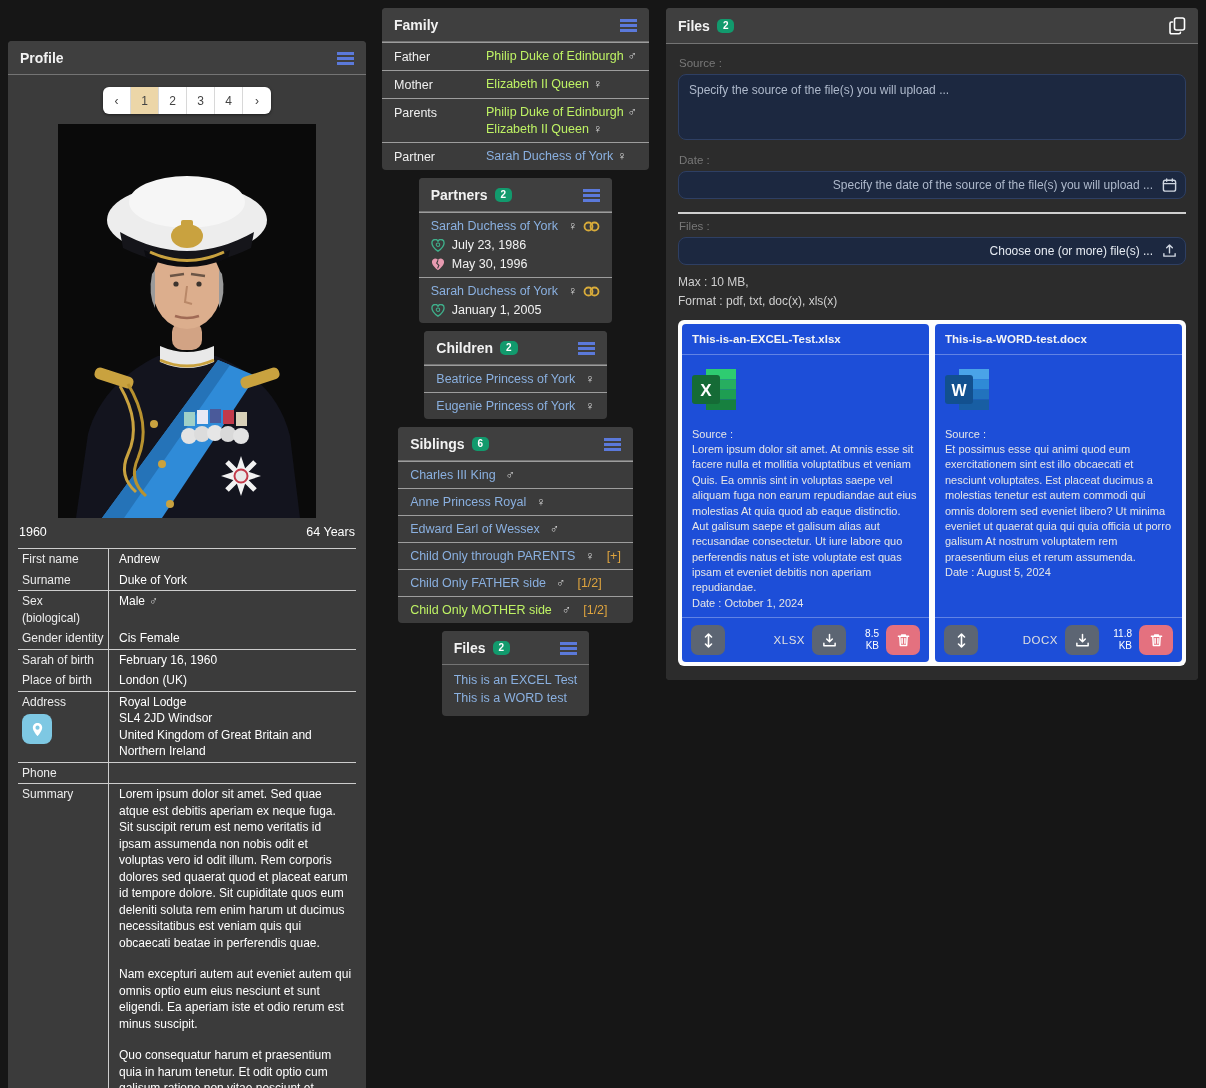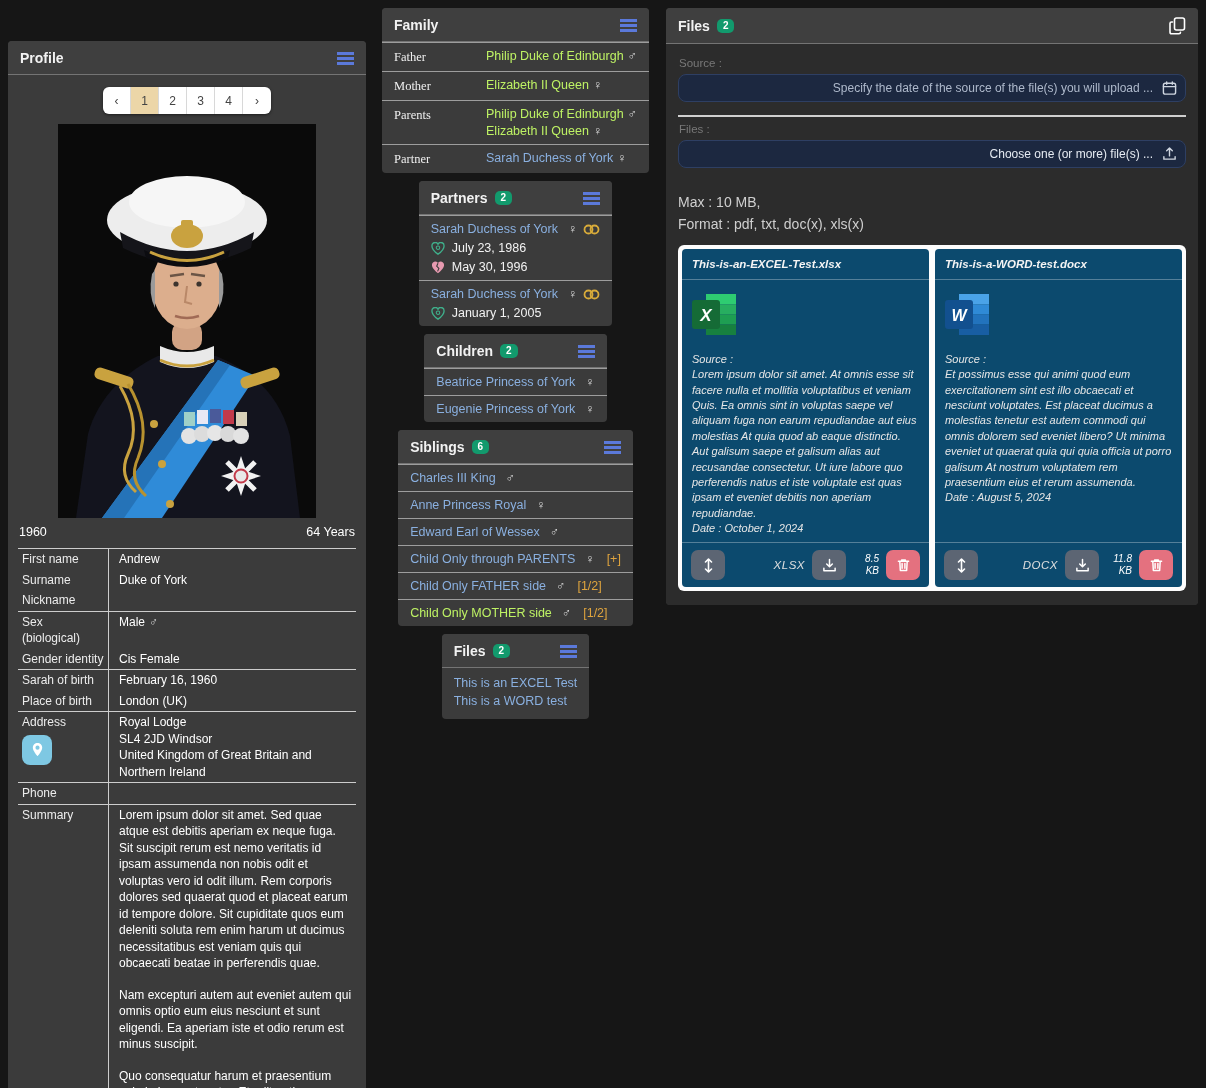--- a/index.html
+++ b/index.html
@@ -58,21 +58,21 @@
     margin-top:4px; width:30px; height:30px; border:none; border-radius:8px;
     background:#7ec8e3; display:flex; align-items:center; justify-content:center; cursor:pointer;
   }
   .summary p { margin-bottom:15px; }
   .summary p:last-child { margin-bottom:2px; }
 
   
   .mrow { border-top:1px solid rgba(255,255,255,0.5); padding:6px 12px; font-size:12.5px; }
   .mrow:first-child { border-top:none; }
   .fam-row { display:grid; grid-template-columns:92px 1fr; align-items:start; }
-  .fam-label { color:#f0f0f0; padding-top:1px;font-family:Liberation Serif, serif; }
+  .fam-label { color:#f0f0f0; padding-top:1px; }
   .lred  { color:#bef264; text-decoration:none; cursor:pointer; }
   .lblue { color:#8ab0e0; text-decoration:none; cursor:pointer; }
   .tag-orange { color:#dfa43e; margin-left:6px; }
   .ev-line { display:flex; align-items:center; gap:7px; margin-top:5px; color:#f2f2f2; }
   .name-line { display:flex; align-items:center; gap:6px; }
   .files-links { padding:6px 12px 9px 12px; font-size:12.5px; line-height:1.45; }
   .files-links div { cursor:pointer; }
 
   
   .rpanel-body { background:#2c2c2c; padding:10px 12px 14px 12px; }
@@ -81,27 +81,27 @@
     width:100%; background:#1c2840; border:1px solid #2e3f63; border-radius:8px;
     color:#aeb9cb; font-size:12px; font-family:inherit; padding:8px 32px 8px 10px; outline:none;
   }
   textarea.inp { height:66px; resize:none; }
   input.inp { height:28px;text-align:right; }
   textarea.inp::placeholder, input.inp::placeholder { color:#aeb9cb; opacity:1; }
   input.inp.files-inp::placeholder { color:#e6ebf2; }
   .inp-wrap { position:relative; }
   .inp-icon { position:absolute; right:9px; top:50%; transform:translateY(-50%); display:flex; cursor:pointer; }
   .hr-split { border:none; border-top:2px solid #cfcfcf; margin:13px 0 6px 0; }
-  .notes { font-size:14px; color:#cfcfcf; line-height:1.55; margin-top:24px; }
+  .notes { font-size:12px; color:#cfcfcf; line-height:1.55; margin-top:8px; }
 
   .cards-box {
     margin-top:10px; background:#fdfdfd; border-radius:6px; padding:4px;
     display:grid; grid-template-columns:1fr 1fr; gap:6px;
   }
-  .fcard { background:#0c4a6e; border-radius:4px; display:flex; flex-direction:column; min-height:274px;font-style:italic; }
+  .fcard { background:#1d4ed8; border-radius:4px; display:flex; flex-direction:column; min-height:274px; }
   .fcard-title { padding:9px 10px; font-size:11.5px; font-weight:bold; color:#f4f4f4;
                  border-bottom:1px solid rgba(255,255,255,0.3); }
   .fcard-body { padding:10px 10px 6px 10px; flex:1; font-size:11px; color:#e6e6e6; line-height:1.4; }
   .ficon { margin:4px 0 12px 0; }
   .fcard-footer { border-top:1px solid rgba(255,255,255,0.3); padding:7px 9px; display:flex; align-items:center; gap:7px; }
   .sq-btn {
     width:34px; height:30px; border:none; border-radius:7px; background:#5c6573;
     display:flex; align-items:center; justify-content:center; cursor:pointer; flex:none;
   }
   .sq-btn.del { background:#e4717f; }
@@ -200,24 +200,20 @@
     <div class="ptable">
       <div class="pgroup">
         <div class="prow">
             <div class="pcell-l">First name</div>
             <div class="pcell-r">Andrew</div>
           </div>
         <div class="prow">
             <div class="pcell-l">Surname</div>
             <div class="pcell-r">Duke of York</div>
           </div>
-        <div class="prow">
-            <div class="pcell-l">Nickname</div>
-            <div class="pcell-r"></div>
-          </div>
       </div>
       <div class="pgroup">
         <div class="prow">
             <div class="pcell-l">Sex (biological)</div>
           <div class="pcell-r"><span>Male</span><span class="gender">♂</span></div>
           </div>
         <div class="prow">
             <div class="pcell-l">Gender identity</div>
             <div class="pcell-r">Cis Female</div>
           </div>
@@ -422,21 +418,23 @@
     <span>Files</span>
     <span class="badge">2</span>
     <span class="spacer"></span>
     <svg width="17" height="18" viewBox="0 0 17 18" style="cursor:pointer;">
       <rect x="5.5" y="1" width="10" height="12" rx="2" class="icon-white"></rect>
       <path d="M3.5,5 L2.5,5 C1.7,5 1,5.7 1,6.5 L1,15 C1,16 1.7,16.8 2.5,16.8 L10,16.8 C11,16.8 11.5,16 11.5,15.3" class="icon-white"></path>
     </svg>
   </div>
   <div class="rpanel-body">
     <div class="field-label">Source :</div>
-
+    <textarea class="inp" placeholder="Specify the source of the file(s) you will upload ..." style=""></textarea>
+
+    <div class="field-label" style="margin-top:10px;">Date :</div>
     <div class="inp-wrap">
       <input class="inp" placeholder="Specify the date of the source of the file(s) you will upload ..." style="">
       <span class="inp-icon">
         <svg width="15" height="15" viewBox="0 0 16 16">
           <rect x="1.5" y="3" width="13" height="11.5" rx="2" class="icon-dim"></rect>
           <path d="M1.5,6.5 L14.5,6.5 M5,1.5 L5,4 M11,1.5 L11,4" class="icon-dim"></path>
         </svg>
       </span>
     </div>
 

